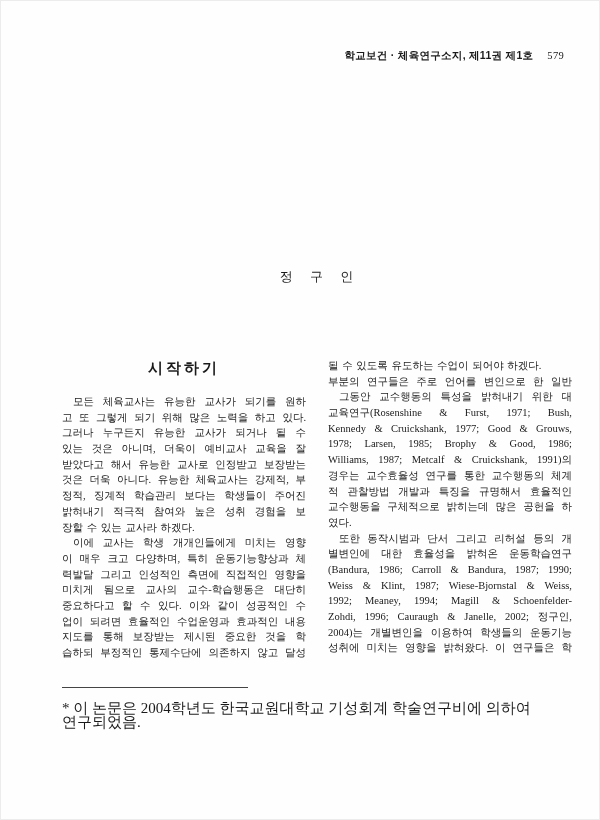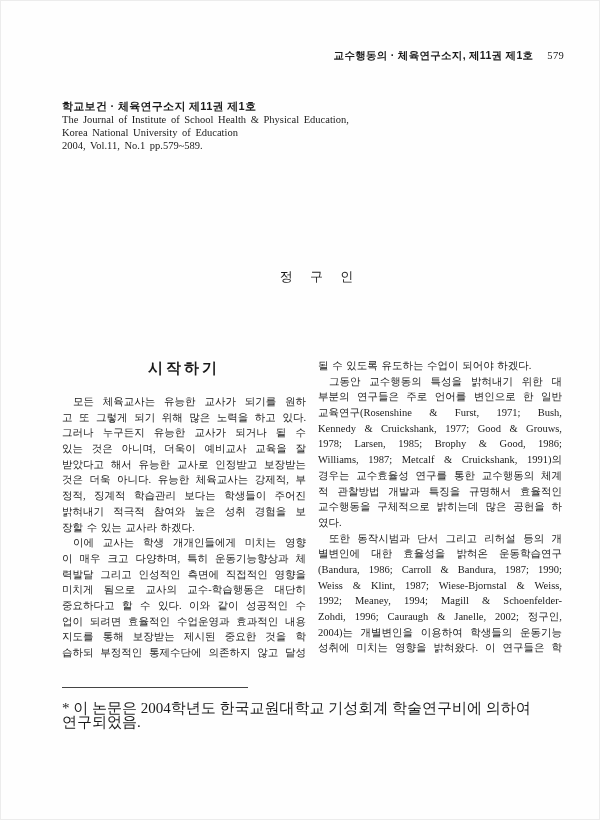--- a/index.html
+++ b/index.html
@@ -66,21 +66,21 @@
     font-size: 13px;
     letter-spacing: 1px;
     word-spacing: 12px;
   }
   .columns {
     position: absolute;
     left: 62px;
     top: 358px;
     width: 510px;
     display: flex;
-    gap: 12px;
+    gap: 22px;
   }
   .column { width: 244px; }
   .section-heading {
     text-align: center;
     font-size: 15px;
     font-weight: 700;
     letter-spacing: 3px;
     height: 22px;
     line-height: 20px;
     margin-bottom: 14px;
@@ -111,29 +111,23 @@
     font-size: 15px;
     line-height: 14px;
   }
 </style>
 </head>
 <body>
 
 <div class="page">
 
   <div class="running-header">
-    <span class="rh-title">교수행동의 · 체육연구소지, 제11권 제1호</span><span class="rh-page">579</span>
+    <span class="rh-title">학교보건 · 체육연구소지, 제11권 제1호</span><span class="rh-page">579</span>
   </div>
 
-  <div class="journal-block">
-    <div class="jb-ko">학교보건 · 체육연구소지 제11권 제1호</div>
-    <div class="jb-en">The Journal of Institute of School Health &amp; Physical Education,</div>
-    <div class="jb-en">Korea National University of Education</div>
-    <div class="jb-en">2004, Vol.11, No.1  pp.579~589.</div>
-  </div>
 
 
   <div class="article-author">정 구 인</div>
 
   <div class="columns">
     <div class="column">
       <div class="section-heading">시작하기</div>
       <div>
           <div class="bline indent">모든 체육교사는 유능한 교사가 되기를 원하</div>
           <div class="bline">고 또 그렇게 되기 위해 많은 노력을 하고 있다.</div>
@@ -150,22 +144,22 @@
           <div class="bline">미치게 됨으로 교사의 교수-학습행동은 대단히</div>
           <div class="bline">중요하다고 할 수 있다. 이와 같이 성공적인 수</div>
           <div class="bline">업이 되려면 효율적인 수업운영과 효과적인 내용</div>
           <div class="bline">지도를 통해 보장받는 제시된 중요한 것을 학</div>
           <div class="bline">습하되 부정적인 통제수단에 의존하지 않고 달성</div>
         </div>
     </div>
     <div class="column">
       <div>
           <div class="bline no-just">될 수 있도록 유도하는 수업이 되어야 하겠다.</div>
+          <div class="bline">부분의 연구들은 주로 언어를 변인으로 한 일반</div>
           <div class="bline indent">그동안 교수행동의 특성을 밝혀내기 위한 대</div>
-          <div class="bline">부분의 연구들은 주로 언어를 변인으로 한 일반</div>
           <div class="bline">교육연구(Rosenshine &amp; Furst, 1971; Bush,</div>
           <div class="bline">Kennedy &amp; Cruickshank, 1977; Good &amp; Grouws,</div>
           <div class="bline">1978; Larsen, 1985; Brophy &amp; Good, 1986;</div>
           <div class="bline">Williams, 1987; Metcalf &amp; Cruickshank, 1991)의</div>
           <div class="bline">경우는 교수효율성 연구를 통한 교수행동의 체계</div>
           <div class="bline">적 관찰방법 개발과 특징을 규명해서 효율적인</div>
           <div class="bline">교수행동을 구체적으로 밝히는데 많은 공헌을 하</div>
           <div class="bline no-just">였다.</div>
           <div class="bline indent">또한 동작시범과 단서 그리고 리허설 등의 개</div>
           <div class="bline">별변인에 대한 효율성을 밝혀온 운동학습연구</div>

